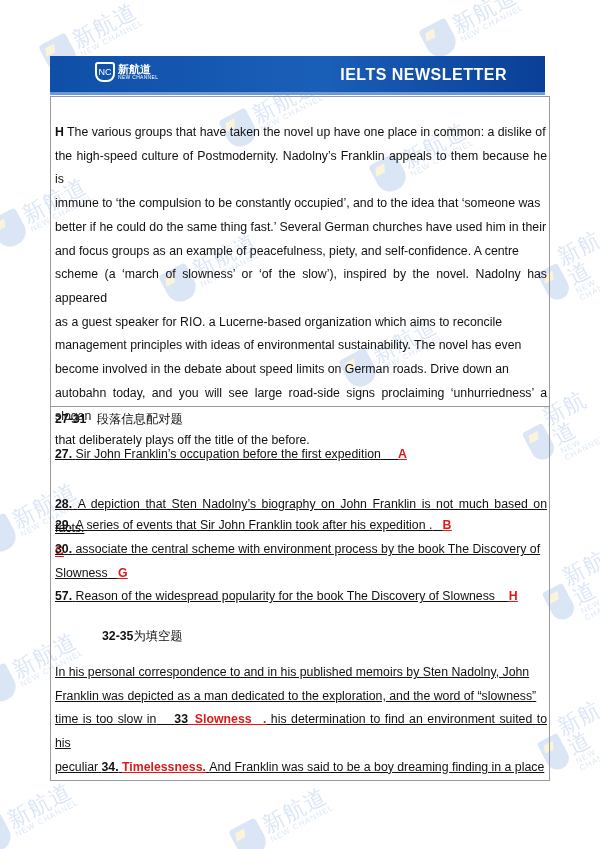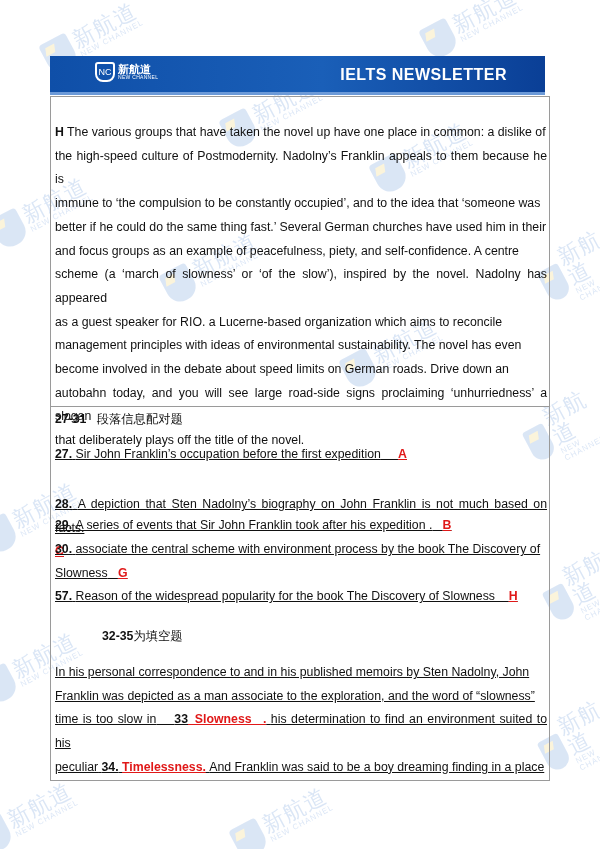--- a/index.html
+++ b/index.html
@@ -191,21 +191,21 @@
   <span class="line"><span class="b">H</span><span id="pl0"> The various groups that have taken the novel up have one place in common: a dislike of</span></span>
   <span class="line">the high-speed culture of Postmodernity. Nadolny’s Franklin appeals to them because he is</span>
   <span class="line">immune to ‘the compulsion to be constantly occupied’, and to the idea that ‘someone was</span>
   <span class="line">better if he could do the same thing fast.’ Several German churches have used him in their</span>
   <span class="line">and focus groups as an example of peacefulness, piety, and self-confidence. A centre</span>
   <span class="line">scheme (a ‘march of slowness’ or ‘of the slow’), inspired by the novel. Nadolny has appeared</span>
   <span class="line">as a guest speaker for RIO. a Lucerne-based organization which aims to reconcile</span>
   <span class="line">management principles with ideas of environmental sustainability. The novel has even</span>
   <span class="line">become involved in the debate about speed limits on German roads. Drive down an</span>
   <span class="line">autobahn today, and you will see large road-side signs proclaiming ‘unhurriedness’ a slogan</span>
-  <span class="line">that deliberately plays off the title of the novel.</span>
+  <span class="line">that deliberately plays off the title of the before.</span>
 </div>
 
 <div class="sec-title" style="top:411px;">
   <span class="b">27-31</span>&nbsp;&nbsp;&nbsp;<span>段落信息配对题</span>
 </div>
 
 <div class="q" style="top:443px;">
   <span class="b">27.</span>&nbsp;<span>Sir John Franklin’s occupation before the first expedition</span>&nbsp;&nbsp;&nbsp;&nbsp;&nbsp;<span class="ans">A</span>
 </div>
 <div class="q" style="top:456px;margin-top:37px;">
@@ -222,16 +222,16 @@
 <div class="q" style="top:585px;">
   <span class="b">57.</span>&nbsp;<span>Reason of the widespread popularity for the book The Discovery of Slowness</span>&nbsp;&nbsp;&nbsp;&nbsp;<span class="ans">H</span>
 </div>
 
 <div class="sec-title" style="top:628px;margin-left:47px;">
   <span class="b">32-35</span><span>为填空题</span>
 </div>
 
 <div class="q" style="top:661px;">
   <span class="line">In his personal correspondence to and in his published memoirs by Sten Nadolny, John</span>
-  <span class="line">Franklin was depicted as a man associate to the exploration, and the word of “slowness”</span>
+  <span class="line">Franklin was depicted as a man dedicated to the exploration, and the word of “slowness”</span>
   <span class="line"><span>time is too slow in</span>&nbsp;&nbsp;&nbsp;&nbsp;<span class="b">33</span><span class="ans">_Slowness_ .</span>&nbsp;<span>his determination to find an environment suited to his</span></span>
   <span class="line"><span>peculiar</span>&nbsp;<span class="b">34.</span>&nbsp;<span class="ans">Timelessness.</span>&nbsp;<span>And Franklin was said to be a boy dreaming finding in a place</span></span>
 </div>
 
 </body></html>

